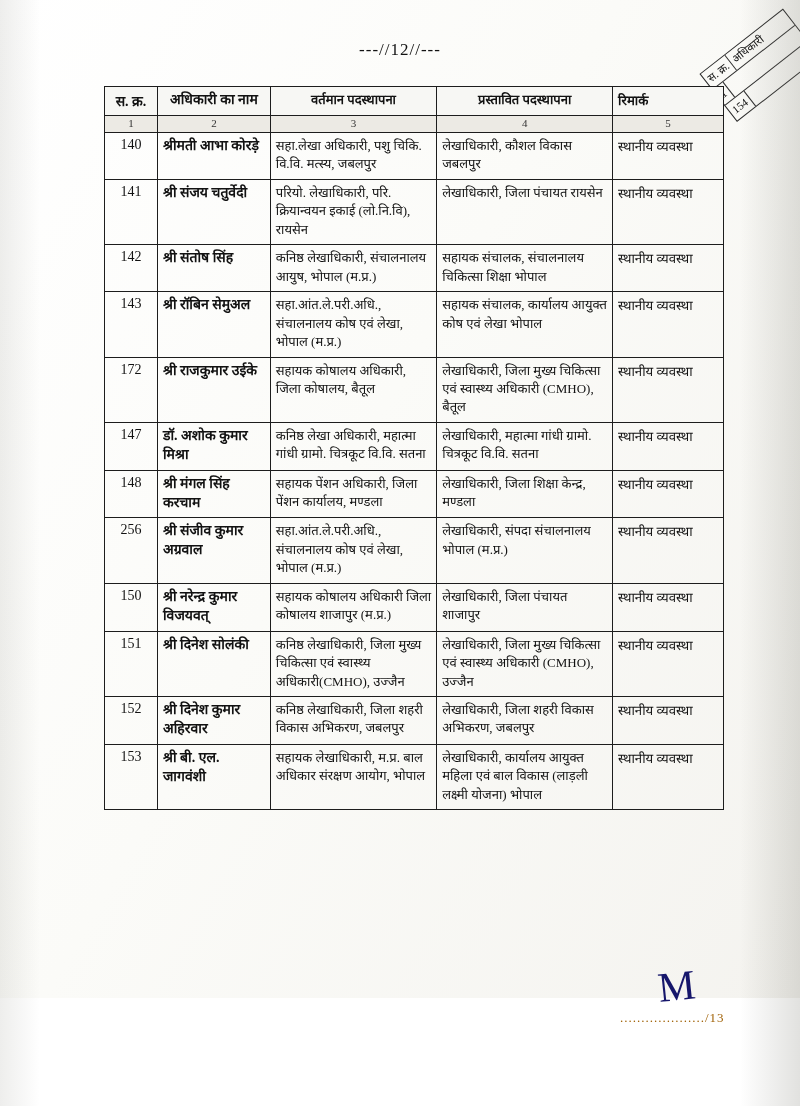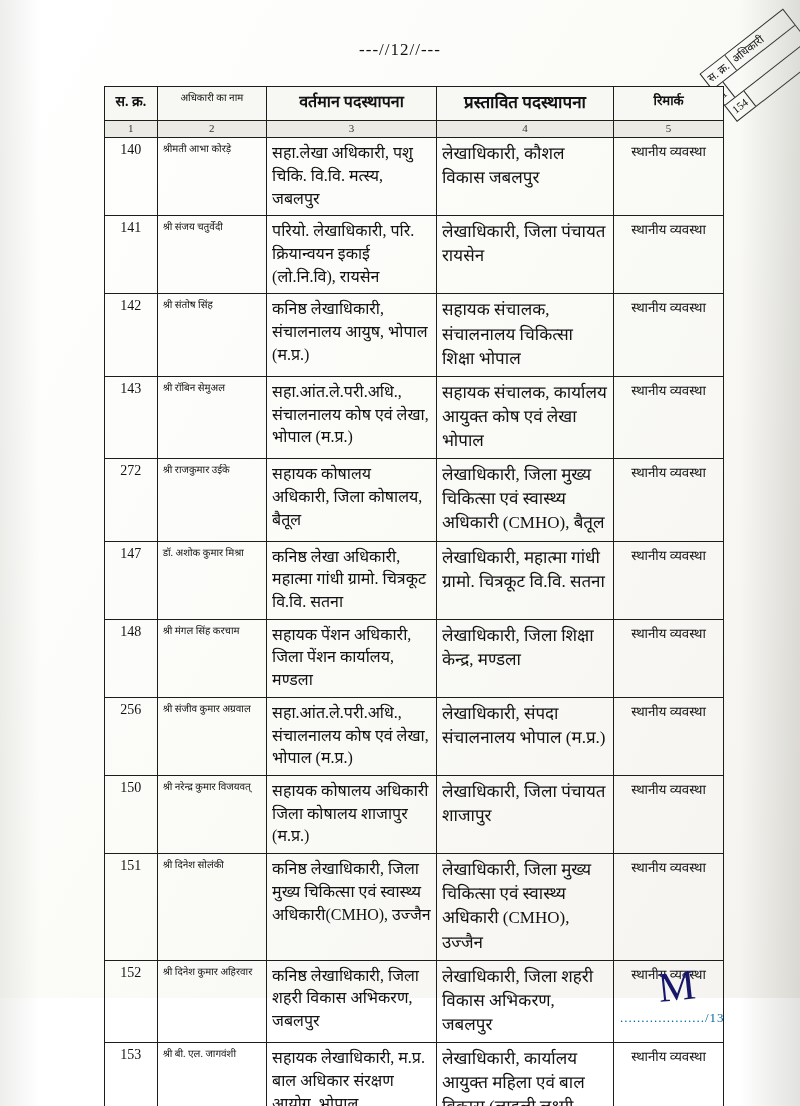--- a/index.html
+++ b/index.html
@@ -89,38 +89,38 @@
   }
   tr.colnum td {
     text-align: center;
     font-size: 11px;
     background: #eceae4;
     padding: 1px 2px;
     height: 14px;
     color: #333;
   }
   .c-sn   { width: 46px;  text-align: center; font-size: 14px; padding-top: 7px; }
-  .c-name { width: 112px; font-weight: normal; font-size: 10px; line-height: 1.35; }
-  .c-cur  { width: 165px; font-size: 16px; line-height: 1.42; }
-  .c-prop { width: 185px; font-size: 17px; line-height: 1.42; }
-  .c-rem  { width: 112px; font-size: 13.2px; text-align: center; vertical-align: bottom; padding-bottom: 6px; }
+  .c-name { width: 112px; font-weight: bold; font-size: 14px; line-height: 1.35; }
+  .c-cur  { width: 165px; font-size: 13px; line-height: 1.42; }
+  .c-prop { width: 185px; font-size: 13px; line-height: 1.42; }
+  .c-rem  { width: 112px; font-size: 13.2px; text-align: left; vertical-align: bottom; padding-bottom: 6px; }
   .sig-area {
     position: absolute;
     left: 620px;
     top: 962px;
     width: 170px;
     height: 80px;
   }
   .sig-line {
     position: absolute;
     left: 0;
     top: 48px;
     font-size: 13px;
     letter-spacing: 1px;
-    color: #0369a1;
+    color: #a16207;
     font-family: "Liberation Serif", serif;
   }
   .sig-mark {
     position: absolute;
     left: 38px;
     top: 0px;
     font-size: 42px;
     color: #16166b;
     font-family: "Liberation Serif", serif;
     transform: rotate(-6deg);
@@ -205,21 +205,21 @@
         <td class="c-rem">स्थानीय व्यवस्था</td>
       </tr>
       <tr>
         <td class="c-sn">143</td>
         <td class="c-name">श्री रॉबिन सेमुअल</td>
         <td class="c-cur">सहा.आंत.ले.परी.अधि., संचालनालय कोष एवं लेखा, भोपाल (म.प्र.)</td>
         <td class="c-prop">सहायक संचालक, कार्यालय आयुक्त कोष एवं लेखा भोपाल</td>
         <td class="c-rem">स्थानीय व्यवस्था</td>
       </tr>
       <tr>
-        <td class="c-sn">272</td>
+        <td class="c-sn">172</td>
         <td class="c-name">श्री राजकुमार उईके</td>
         <td class="c-cur">सहायक कोषालय अधिकारी, जिला कोषालय, बैतूल</td>
         <td class="c-prop">लेखाधिकारी, जिला मुख्य चिकित्सा एवं स्वास्थ्य अधिकारी (CMHO), बैतूल</td>
         <td class="c-rem">स्थानीय व्यवस्था</td>
       </tr>
       <tr>
         <td class="c-sn">147</td>
         <td class="c-name">डॉ. अशोक कुमार मिश्रा</td>
         <td class="c-cur">कनिष्ठ लेखा अधिकारी, महात्मा गांधी ग्रामो. चित्रकूट वि.वि. सतना</td>
         <td class="c-prop">लेखाधिकारी, महात्मा गांधी ग्रामो. चित्रकूट वि.वि. सतना</td>

